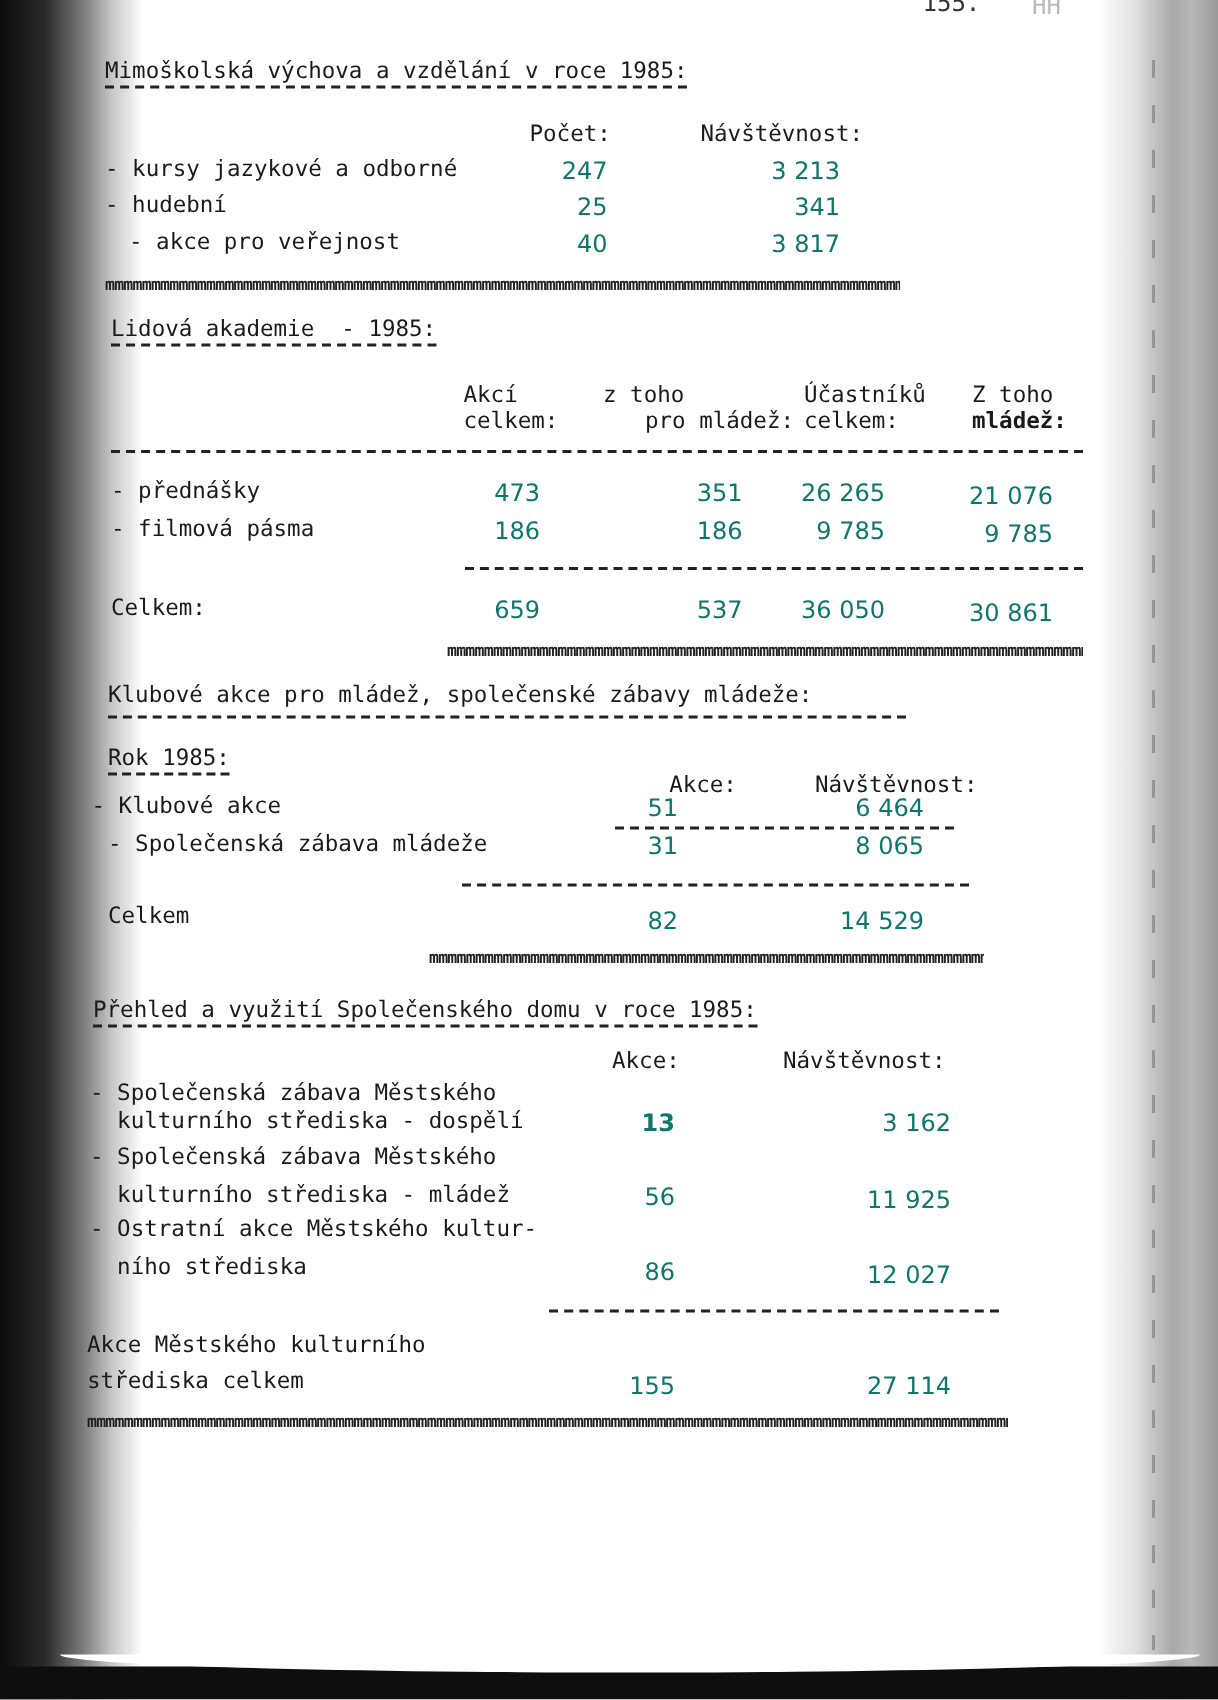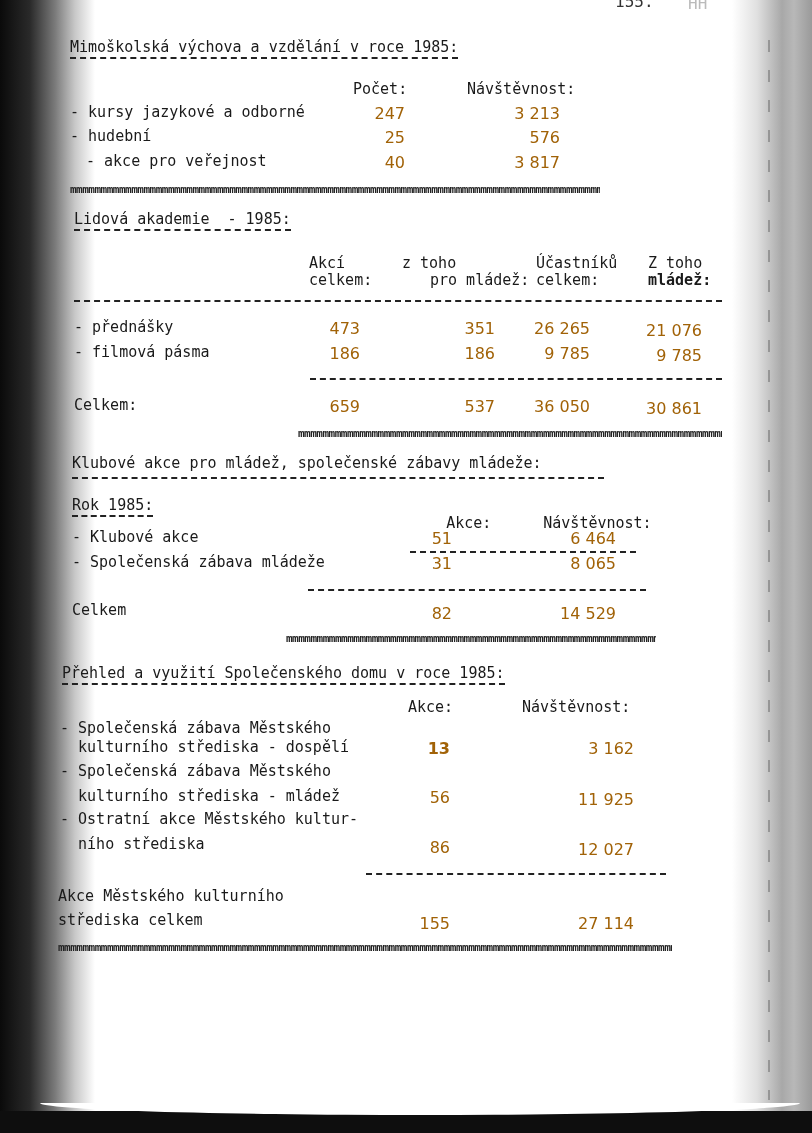--- a/index.html
+++ b/index.html
@@ -31,21 +31,21 @@
       background: #fff; border-radius: 0 0 50% 50% / 0 0 100% 100%;
     }
     .page-number {
       position: absolute; left: 615px; top: -8px; font-size: 16px; color: #333;
     }
     .corner-mark {
       position: absolute; left: 688px; top: -6px; font-size: 16px; color: #bbb;
     }
 
     .t { position: absolute; white-space: pre; font-size: 15px; line-height: 18px; }
-    .num { position: absolute; white-space: pre; font-family: "DejaVu Sans", "Liberation Sans", sans-serif; font-size: 16px; line-height: 18px; text-align: right; color: #a16207; }
+    .num { position: absolute; white-space: pre; font-family: "DejaVu Sans", "Liberation Sans", sans-serif; font-size: 16px; line-height: 18px; text-align: right; color: #0f766e; }
     .u { border-bottom: 2px dashed #222; padding-bottom: 1px; }
     .dash-rule {
       position: absolute; height: 0; border-top: 2px dashed #222;
     }
     .m-rule {
       position: absolute; height: 11px; overflow: hidden; white-space: nowrap;
       font-family: "DejaVu Sans Mono", monospace; font-size: 11px; line-height: 11px; font-weight: bold; letter-spacing: -0.5px;
       color: #222;
     }
   </style>
@@ -65,21 +65,21 @@
   <div class="t u" style="left:70px; top:38px;">Mimoškolská výchova a vzdělání v roce 1985:</div>
   <div class="t" style="left:353px; top:80px;">Počet:</div>
   <div class="t" style="left:467px; top:80px;">Návštěvnost:</div>
 
   <div class="t" style="left:70px; top:103px;">- kursy jazykové a odborné</div>
   <div class="num" style="left:340px; width:65px; top:105px;">247</div>
   <div class="num" style="left:480px; width:80px; top:105px;">3 213</div>
 
   <div class="t" style="left:70px; top:127px;">- hudební</div>
   <div class="num" style="left:340px; width:65px; top:129px;">25</div>
-  <div class="num" style="left:480px; width:80px; top:129px;">576</div>
+  <div class="num" style="left:480px; width:80px; top:129px;">341</div>
 
   <div class="t" style="left:70px; top:152px;margin-left:16px;">- akce pro veřejnost</div>
   <div class="num" style="left:340px; width:65px; top:154px;">40</div>
   <div class="num" style="left:480px; width:80px; top:154px;">3 817</div>
 
   <div class="m-rule" style="left:70px; top:184px; width:530px;">mmmmmmmmmmmmmmmmmmmmmmmmmmmmmmmmmmmmmmmmmmmmmmmmmmmmmmmmmmmmmmmmmmmmmmmmmmmmmmmmmmmmmmmmmmmmmmmmmmmmmmmmmmmmmmmm</div>
 </div>
 
 <div>
   <div class="t u" style="left:74px; top:210px;">Lidová akademie  - 1985:</div>
@@ -120,21 +120,21 @@
 
 <div>
   <div class="t" style="left:72px; top:454px;">Klubové akce pro mládež, společenské zábavy mládeže:</div>
   <div class="dash-rule" style="left:72px; top:477px; width:532px;"></div>
 
   <div class="t u" style="left:72px; top:496px;">Rok 1985:</div>
   <div class="t u" style="left:410px; top:496px; width:226px;">
     <span>Akce:</span><span style="display:inline-block; width:52px;"></span><span>Návštěvnost:</span>
   </div>
 
-  <div class="t" style="left:72px; top:528px;">- Klubové akce</div>
+  <div class="t" style="left:61px; top:528px;">- Klubové akce</div>
   <div class="num" style="left:400px; width:52px; top:530px;">51</div>
   <div class="num" style="left:540px; width:76px; top:530px;">6 464</div>
 
   <div class="t" style="left:72px; top:553px;">- Společenská zábava mládeže</div>
   <div class="num" style="left:400px; width:52px; top:555px;">31</div>
   <div class="num" style="left:540px; width:76px; top:555px;">8 065</div>
 
   <div class="dash-rule" style="left:308px; top:589px; width:338px;"></div>
 
   <div class="t" style="left:72px; top:601px;">Celkem</div>

